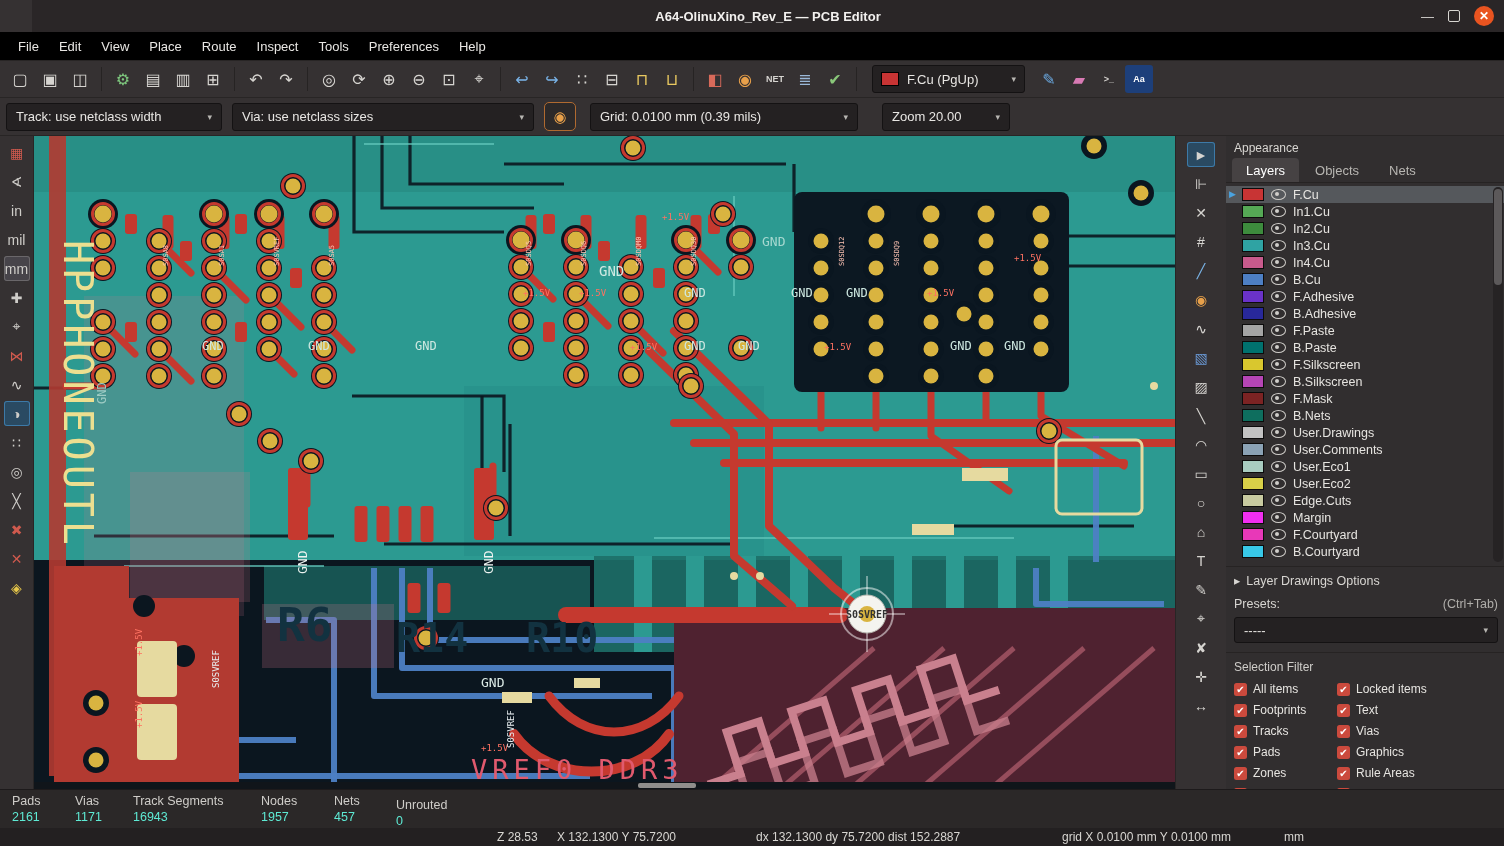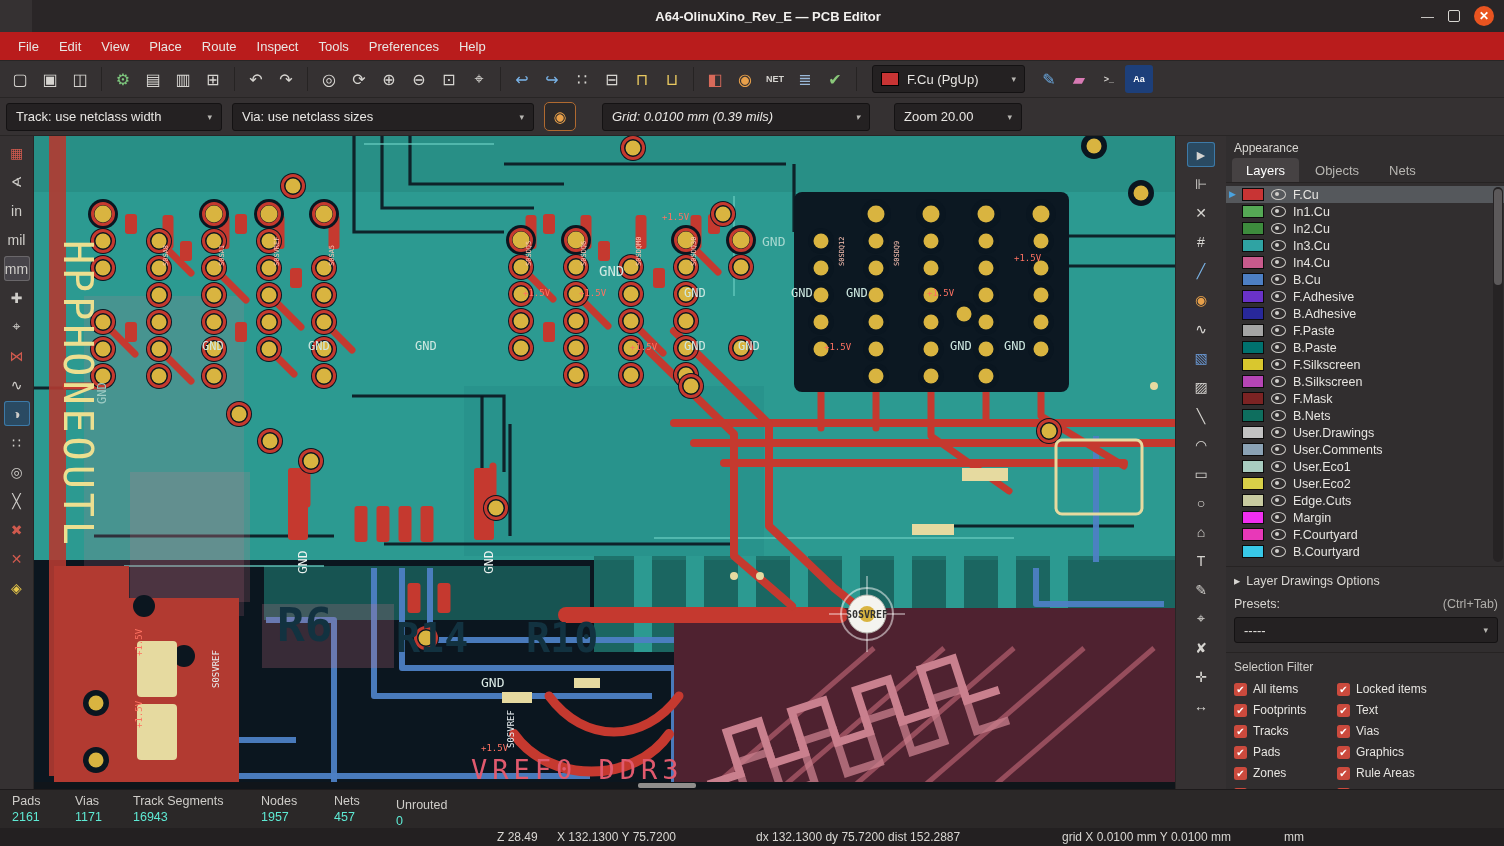--- a/index.html
+++ b/index.html
@@ -8,21 +8,21 @@
 
   
   .titlebar{height:32px;background:#2a2627;display:flex;align-items:center;position:relative;flex:0 0 auto;margin-left:32px;}
   .titlebar .title{position:absolute;left:0;right:0;text-align:center;color:#f2f0ee;font-size:13px;font-weight:bold;}
   .winbtns{margin-left:auto;display:flex;align-items:center;gap:14px;padding-right:10px;z-index:2;}
   .winbtn{color:#d8d6d2;font-size:13px;text-align:center;}
   .winbtn.max{width:10px;height:10px;border:1px solid #d8d6d2;border-radius:2px;}
   .winbtn.close{width:20px;height:20px;border-radius:50%;background:#e95420;color:#fff;line-height:20px;font-size:12px;font-weight:bold;}
 
   
-  .menubar{height:28px;display:flex;align-items:center;padding-left:8px;background:#b91c1c;border-bottom:1px solid #282525;flex:0 0 auto;}
+  .menubar{height:28px;display:flex;align-items:center;padding-left:8px;background:#000000;border-bottom:1px solid #282525;flex:0 0 auto;}
   .menu-item{padding:3px 10px;color:#e8e6e3;font-size:13px;border-radius:3px;}
 
   
   .toolbar{height:36px;display:flex;align-items:center;padding:0 6px;gap:2px;background:#353132;border-bottom:1px solid #282525;flex:0 0 auto;}
   .tbtn{width:28px;height:28px;display:flex;align-items:center;justify-content:center;color:#d6d4d0;font-size:16px;border-radius:3px;flex:0 0 auto;}
   .tbtn.small-text{font-size:9px;font-weight:bold;letter-spacing:0;}
   .tsep{width:1px;height:24px;background:#262323;margin:0 5px;flex:0 0 auto;}
   .layer-dd{display:flex;align-items:center;gap:8px;height:26px;background:#242122;border:1px solid #141213;border-radius:3px;padding:0 8px;margin:0 8px;width:135px;color:#e8e6e3;font-size:13px;flex:0 0 auto;}
   .layer-dd .swatch{width:16px;height:12px;border:1px solid #000;flex:0 0 auto;}
   .dd-arrow{margin-left:auto;color:#b8b6b2;font-size:9px;padding-left:8px;}
@@ -157,21 +157,21 @@
   <div class="toolbar" style="height:37px;">
     <div class="dd" style="width:196px;">
       <span>Track: use netclass width</span>
       <span class="dd-arrow">▾</span>
     </div>
     <div class="dd" style="width:282px;margin-left:8px;">
       <span>Via: use netclass sizes</span>
       <span class="dd-arrow">▾</span>
     </div>
     <div class="router-btn">◉</div>
-    <div class="dd" style="width:248px;margin-left:16px;font-style:italic;">
+    <div class="dd" style="width:248px;margin-left:4px;">
       <span>Grid: 0.0100 mm (0.39 mils)</span>
       <span class="dd-arrow">▾</span>
     </div>
     <div class="dd" style="width:108px;margin-left:22px;">
       <span>Zoom 20.00</span>
       <span class="dd-arrow">▾</span>
     </div>
   </div>
 
   <div class="main">
@@ -883,19 +883,19 @@
       <div class="stat" style="width: 62px;">
         <span class="lab">Nets</span>
         <span class="val">457</span>
       </div>
       <div class="stat" style="width: 90px; margin-top: 8px;">
         <span class="lab">Unrouted</span>
         <span class="val">0</span>
       </div>
     </div>
   <div class="status2">
-    <span style="left:497px;">Z 28.49</span>
+    <span style="left:497px;">Z 28.53</span>
     <span style="left:557px;">X 132.1300 Y 75.7200</span>
     <span style="left:756px;">dx 132.1300 dy 75.7200 dist 152.2887</span>
     <span style="left:1062px;">grid X 0.0100 mm Y 0.0100 mm</span>
     <span style="left:1284px;">mm</span>
   </div>
 </div>
 
 </body></html>

